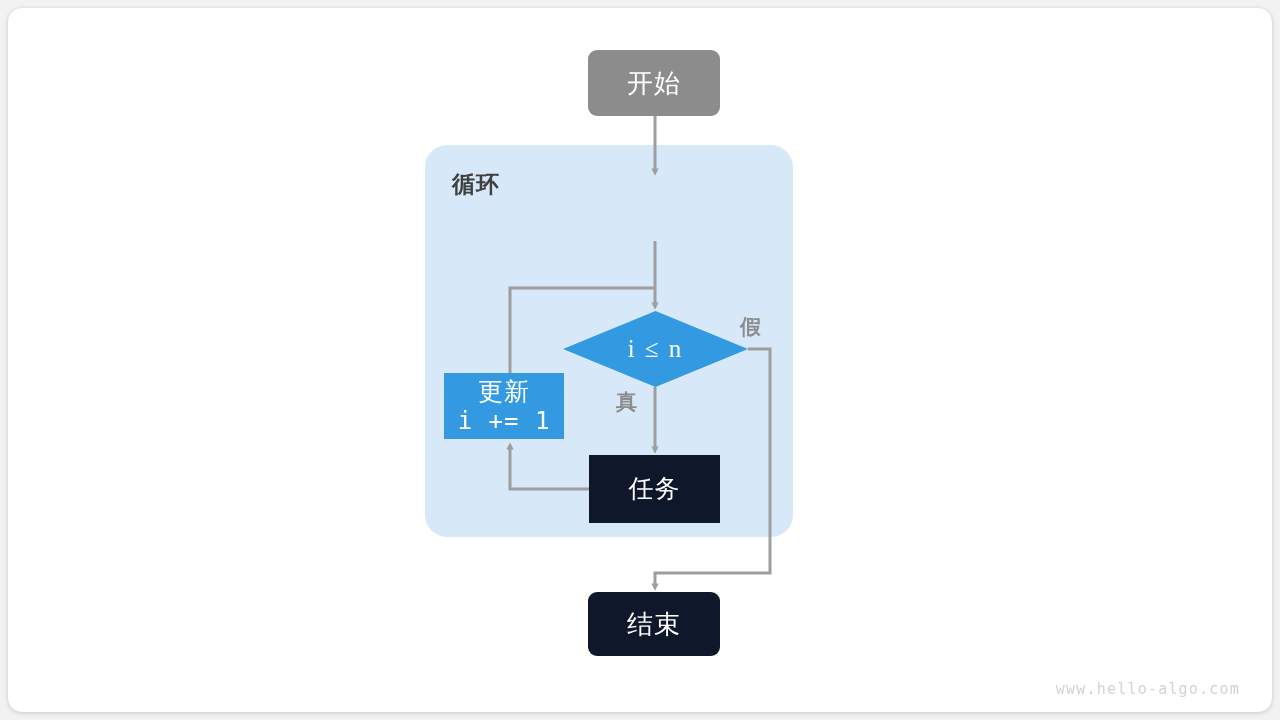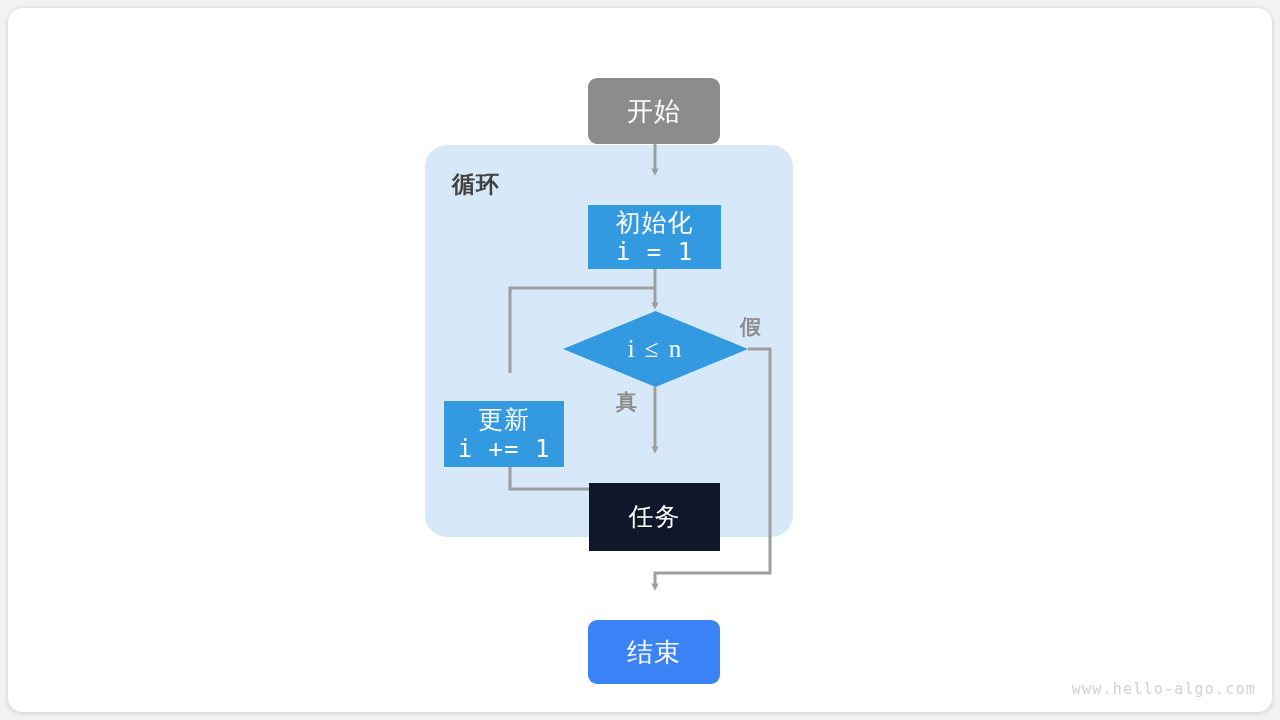--- a/index.html
+++ b/index.html
@@ -46,21 +46,20 @@
   .node {
     position: absolute;
     box-sizing: border-box;
     display: flex;
     flex-direction: column;
     align-items: center;
     justify-content: center;
     color: #ffffff;
     text-align: center;
     line-height: 1.18;
-    margin-top: 28px;
   }
   .node-terminal {
     border-radius: 9px;
     font-size: 26px;
   }
   .node-process {
     font-size: 25px;
   }
   .node .line-cjk {
     font-family: "Liberation Sans", sans-serif;
@@ -100,21 +99,21 @@
   }
   .edge-label {
     position: absolute;
     color: #8c8c8c;
     font-size: 21px;
     font-weight: bold;
     letter-spacing: 1px;
   }
   .watermark {
     position: absolute;
-    right: 24px;
+    right: 40px;
     bottom: 22px;
     color: #d2d2d2;
     font-family: "DejaVu Sans Mono", monospace;
     font-size: 15px;
     letter-spacing: 1.2px;
   }
 </style>
 </head>
 <body>
 
@@ -155,42 +154,38 @@
 
       <g>
         <path d="M 748 349 L 770 349 L 770 573 L 655 573 L 655 587" stroke="#9e9e9e" stroke-width="3" fill="none" marker-end="url(#arrowhead)"></path>
       </g>
     </svg>
 
     <div class="node node-terminal" style="left:588px; top:50px; width:132px; height:66px; background:#8c8c8c;">
       <span class="line-cjk">开始</span>
     </div>
 
-    <div class="node node-process" style="left:588px; top:177px; width:133px; height:64px; background:#3399e0;">
-      <span class="line-cjk">初始化</span>
-      <span class="line-mono">i = 1</span>
-    </div>
 
     <div class="diamond-wrap" style="left:563px; top:311px; width:185px; height:76px;">
       <svg width="185" height="76" viewBox="0 0 185 76" xmlns="http://www.w3.org/2000/svg">
         <polygon points="92.5,0 185,38 92.5,76 0,38" fill="#3399e0"></polygon>
       </svg>
       <div class="diamond-label">i ≤ n</div>
     </div>
 
     <div class="node node-process" style="left:444px; top:373px; width:120px; height:66px; background:#3399e0;">
       <span class="line-cjk">更新</span>
       <span class="line-mono">i += 1</span>
     </div>
 
     <div class="node node-process" style="left:589px; top:455px; width:131px; height:68px; background:#0f172a;">
       <span class="line-cjk">任务</span>
     </div>
 
-    <div class="node node-terminal" style="left:588px; top:592px; width:132px; height:64px; background:#3b82f6;">
+    <div class="node node-terminal" style="left:588px; top:592px; width:132px; height:64px; background:#0f172a;">
       <span class="line-cjk">结束</span>
     </div>
 
     <div class="edge-label" style="left:616px; top:388px;">真</div>
     <div class="edge-label" style="left:740px; top:313px;">假</div>
 
     <div class="watermark">www.hello-algo.com</div>
   </div>
 </div>
 

